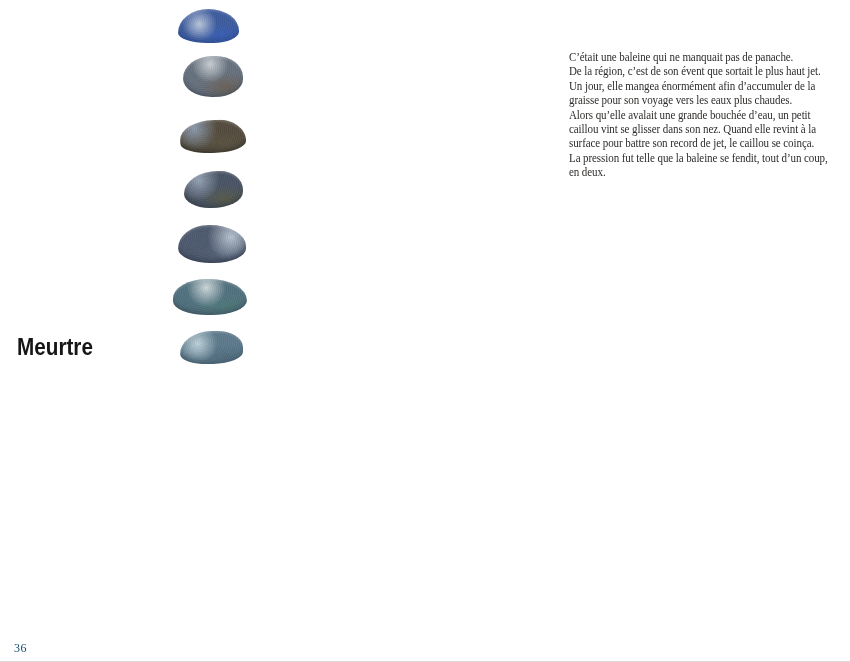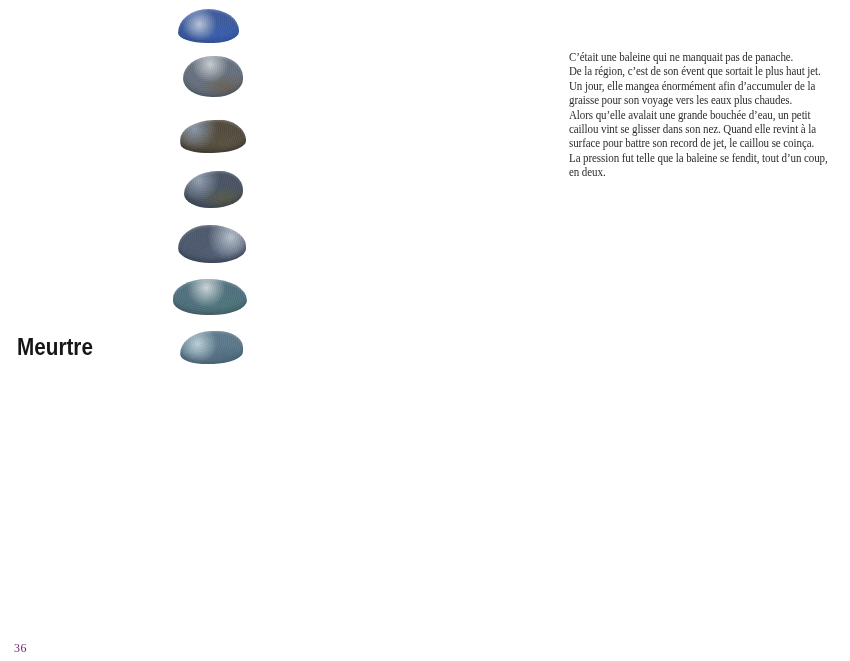--- a/index.html
+++ b/index.html
@@ -80,21 +80,21 @@
     transform-origin: left top;
     letter-spacing: -0.1px;
   }
   .story-line { white-space: nowrap; }
 
   
   .page-number {
     position: absolute;
     top: 641px;
     font-size: 12px;
-    color: #701a75;
+    color: #0c4a6e;
     letter-spacing: 0.5px;
   }
   .page-number-left  { left: 14px; }
   .page-number-right { left: 143px; } 
 
   
   .page-edge {
     position: absolute;
     left: 0;
     bottom: 0;

